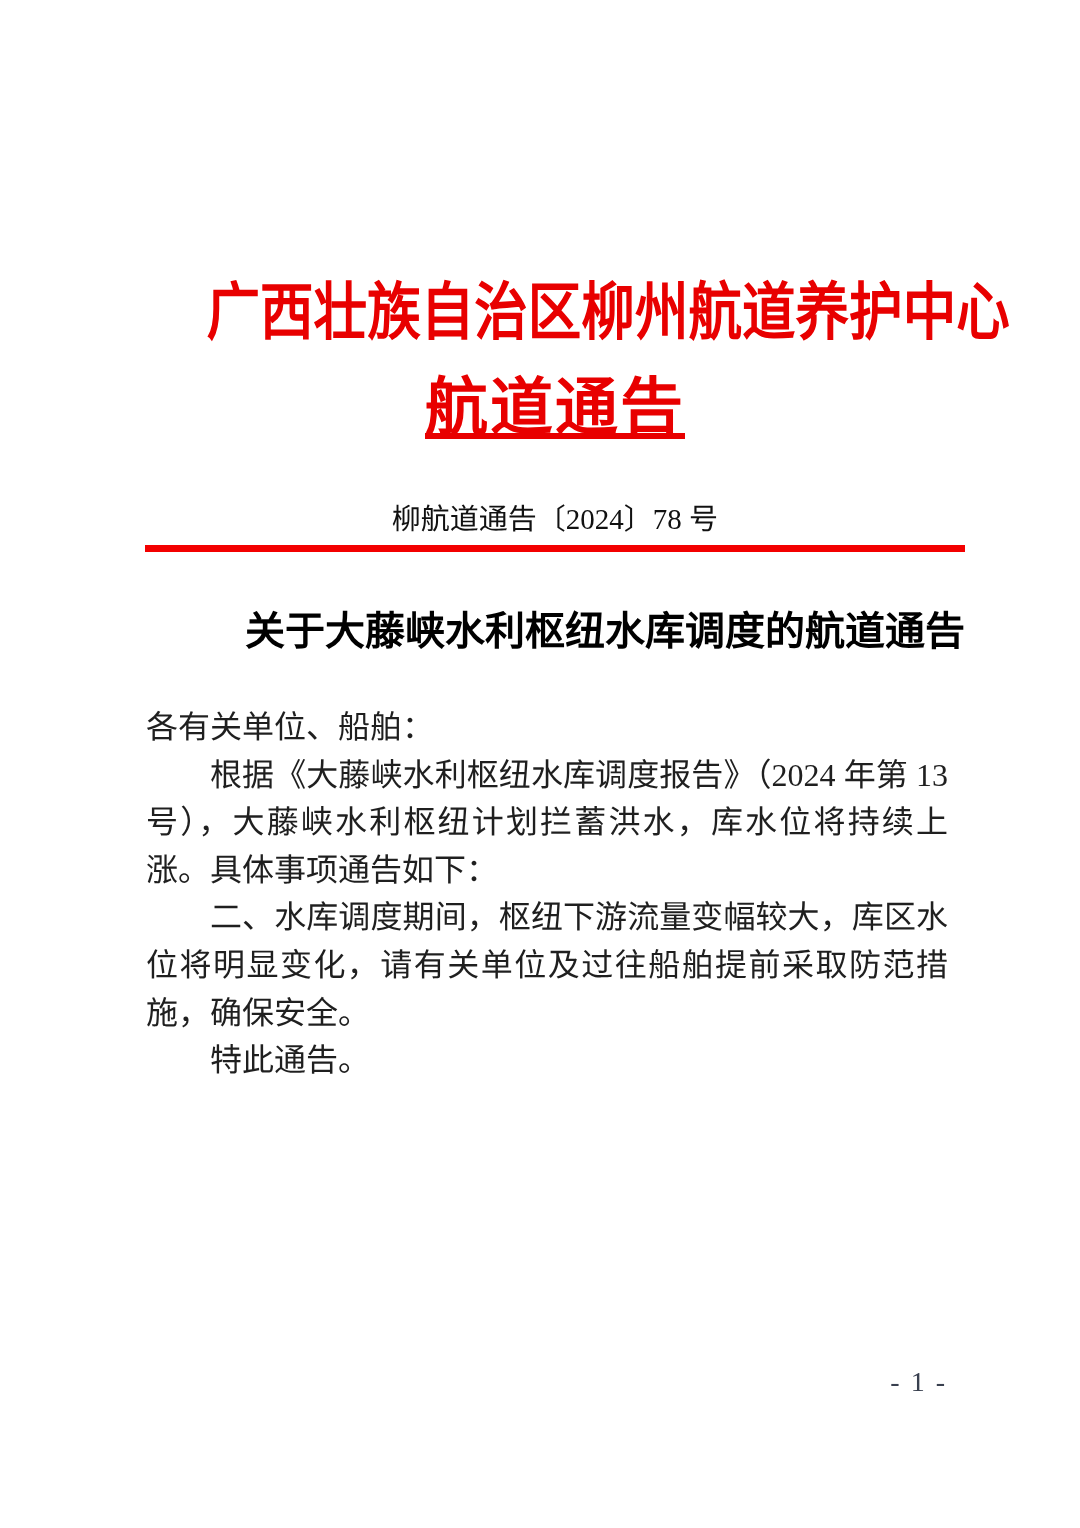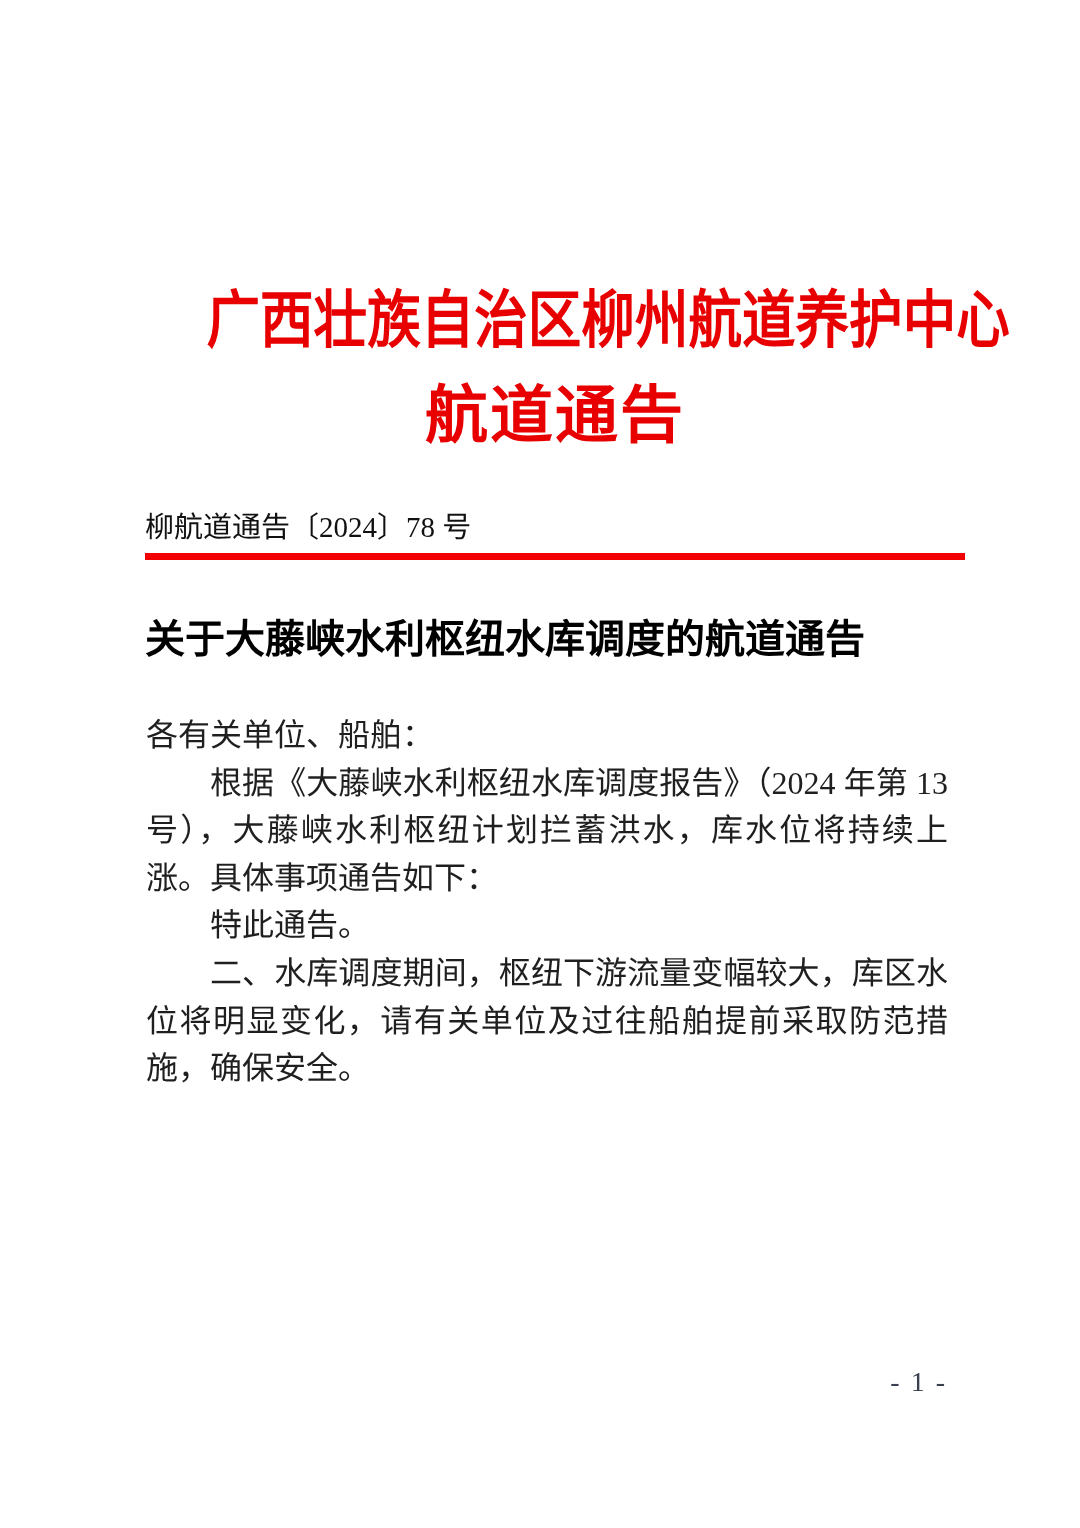--- a/index.html
+++ b/index.html
@@ -18,57 +18,58 @@
     position: relative;
     width: 1080px;
     height: 1528px;
     background: #ffffff;
     margin: 0 auto;
     overflow: hidden;
   }
   .content {
     position: absolute;
     left: 145px;
-    top: 8px;
+    top: 0;
     width: 820px;
   }
   .org-title {
     margin-top: 266px;
     text-align: center;
     color: var(--title-red);
     font-weight: bold;
     font-size: 63px;
     line-height: 95px;
     white-space: nowrap;
   }
   .org-title .line1 {
     display: block;
     transform: scaleX(0.85);
     transform-origin: center;
   }
   .org-title .line2 {
     display: block;
     letter-spacing: 2px;
+    text-decoration: underline;
   }
   .doc-number {
     margin-top: 47px;
-    text-align: left;
+    text-align: center;
     font-size: 29px;
     line-height: 33px;
     color: #111111;
   }
   .red-rule {
     margin-top: 9px;
     width: 820px;
     height: 7px;
     background: var(--rule-red);
   }
   .subject-title {
     margin-top: 56px;
-    text-align: left;
+    text-align: right;
     font-size: 40px;
     line-height: 48px;
     font-weight: bold;
     color: #000000;
     letter-spacing: 0px;
   }
   .body-text {
     margin-top: 48px;
     width: 802px;
     margin-left: 1px;
@@ -103,19 +104,19 @@
 
     <div class="doc-number">柳航道通告〔2024〕78 号</div>
 
     <div class="red-rule"></div>
 
     <div class="subject-title">关于大藤峡水利枢纽水库调度的航道通告</div>
 
     <div class="body-text">
       <p class="no-indent">各有关单位、船舶：</p>
       <p>根据《大藤峡水利枢纽水库调度报告》（2024 年第 13 号），大藤峡水利枢纽计划拦蓄洪水，库水位将持续上涨。具体事项通告如下：</p>
+      <p>二、水库调度期间，枢纽下游流量变幅较大，库区水位将明显变化，请有关单位及过往船舶提前采取防范措施，确保安全。</p>
       <p>特此通告。</p>
-      <p>二、水库调度期间，枢纽下游流量变幅较大，库区水位将明显变化，请有关单位及过往船舶提前采取防范措施，确保安全。</p>
     </div>
   </div>
 
   <div class="page-number">- 1 -</div>
 </div>
 
 </body></html>

